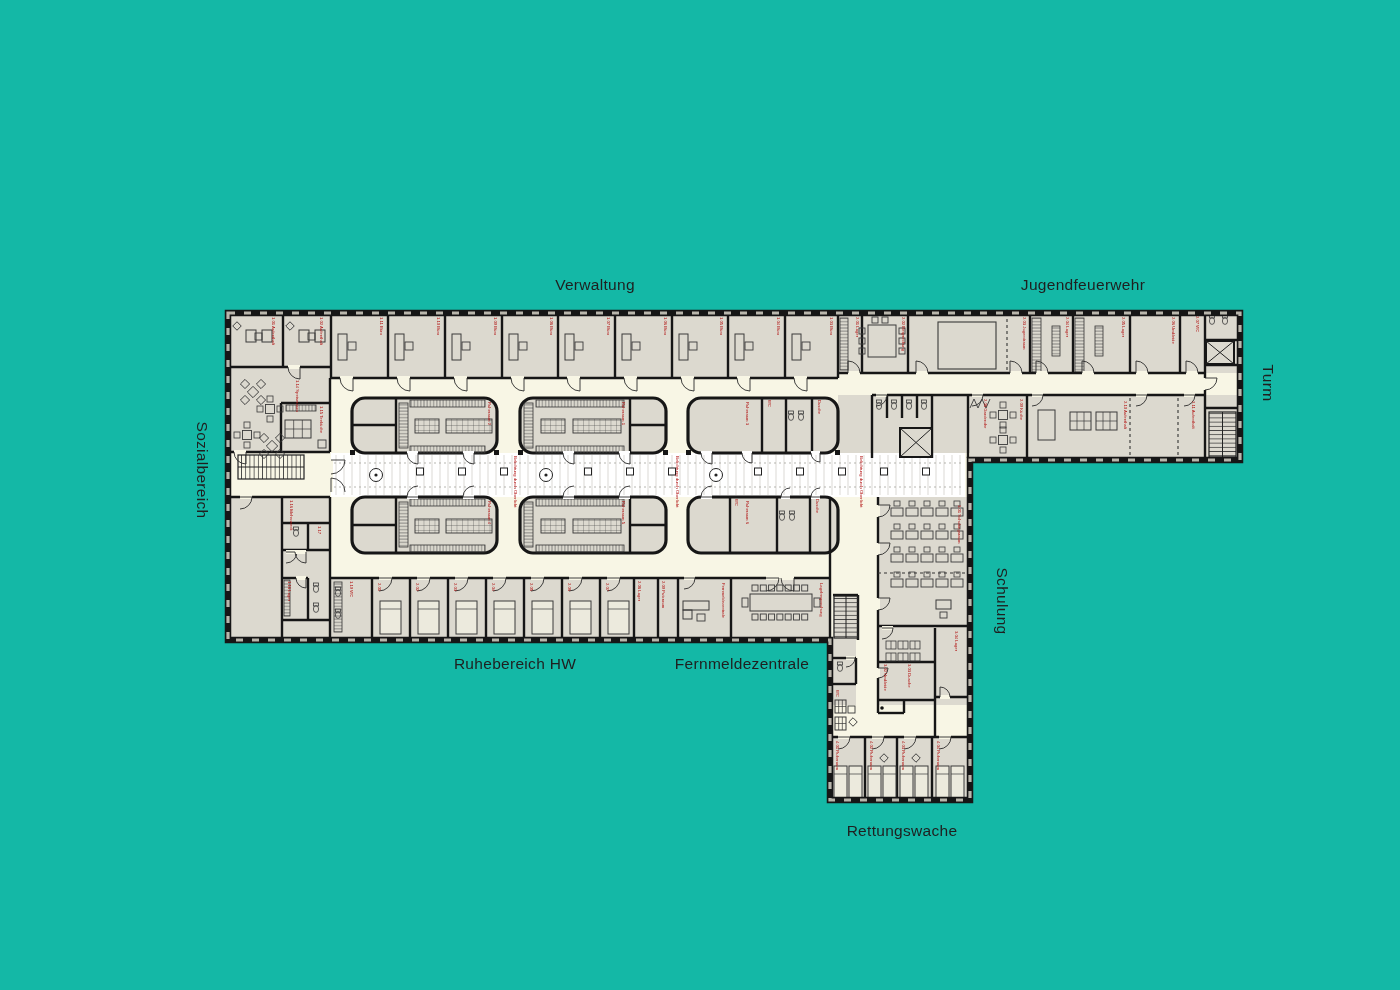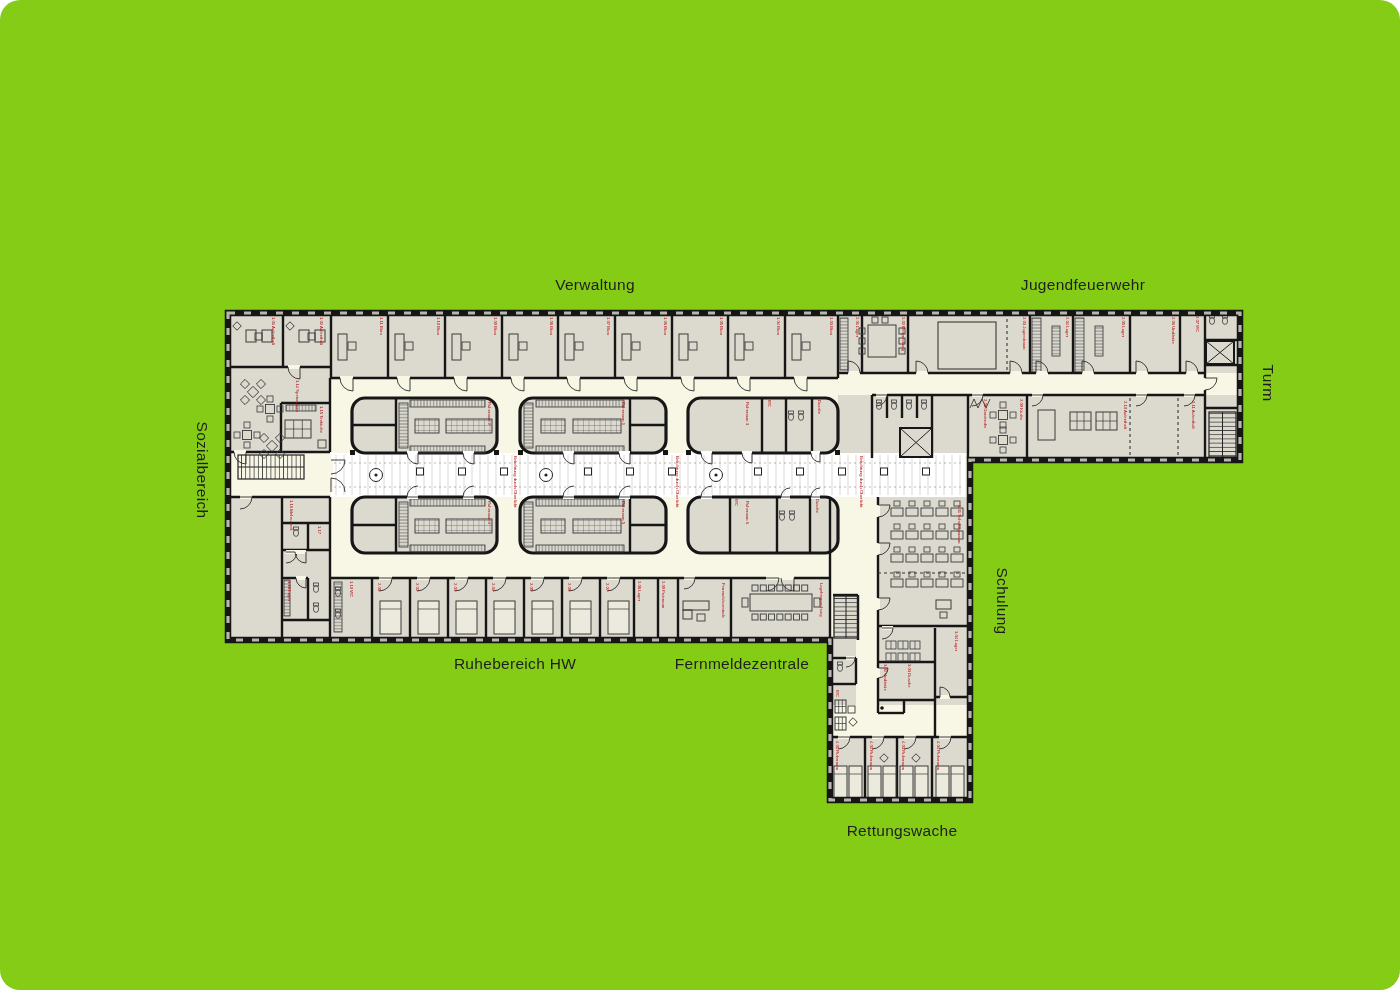--- a/index.html
+++ b/index.html
@@ -1,16 +1,16 @@
 <!DOCTYPE html>
 <html><head>
 <meta charset="utf-8">
 <style>
   html,body{margin:0;padding:0;background:#fff;}
-  #canvas{position:relative;width:1400px;height:990px;background:#84cc16;overflow:hidden;border-radius:20px;}
+  #canvas{position:relative;width:1400px;height:990px;background:#14b8a6;overflow:hidden;}
   svg{display:block;}
   .plan-label{font-family:"Liberation Sans",sans-serif;font-size:15.5px;fill:#1f1f1f;letter-spacing:.3px;}
 </style>
 </head>
 <body>
 
 <div id="canvas">
   <svg id="plan-svg" width="1400" height="990" viewBox="0 0 1400 990" xmlns="http://www.w3.org/2000/svg">
     <defs>
       <pattern id="pv" width="3.2" height="4" patternUnits="userSpaceOnUse">

